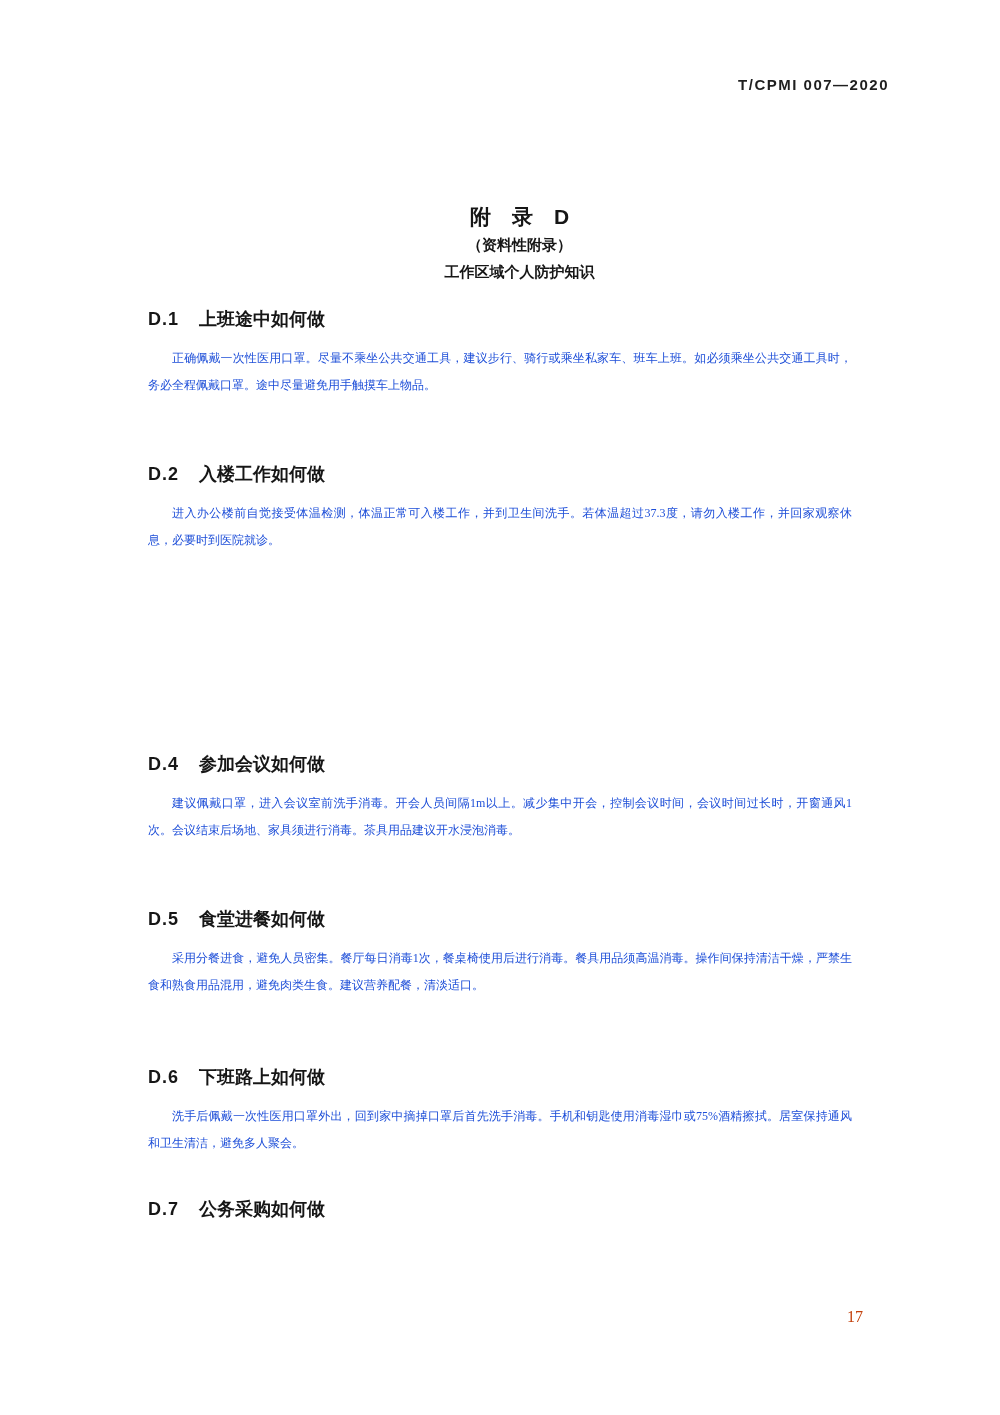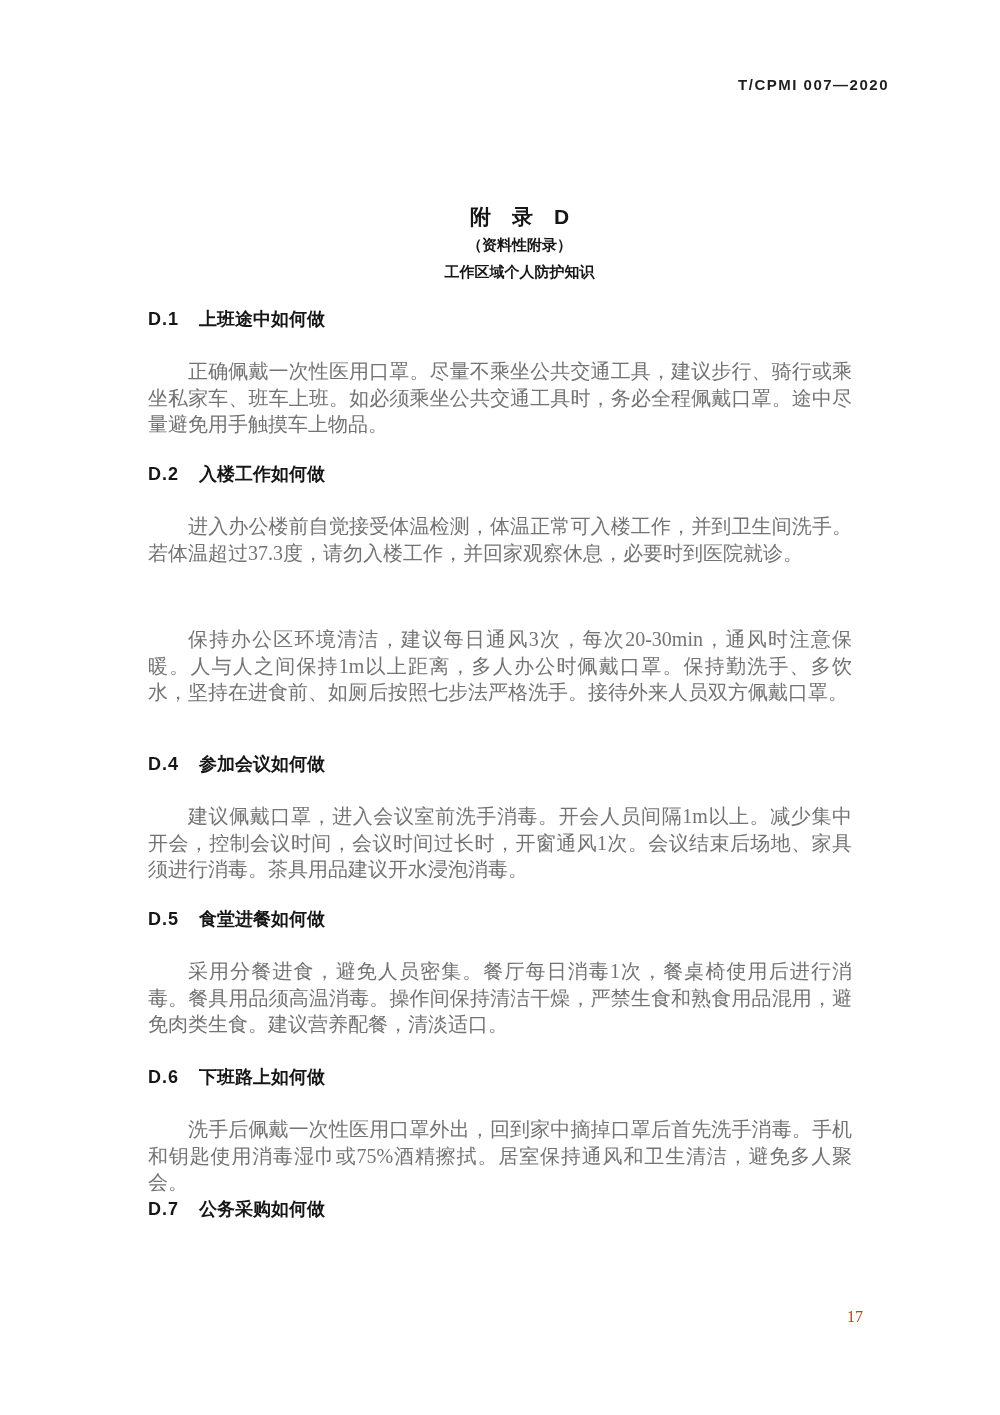--- a/index.html
+++ b/index.html
@@ -58,26 +58,26 @@
     color: #161616;
     white-space: nowrap;
   }
   .section-number {
     display: inline-block;
     margin-right: 20px;
     letter-spacing: 1px;
     text-align: right;
   }
   .section-body {
-    margin-top: 28px;
-    font-size: 20px;
+    margin-top: 15px;
+    font-size: 12px;
     line-height: 26.5px;
     text-align: justify;
     text-indent: 2em;
-    color: #737373;
+    color: #1d4ed8;
     word-break: break-all;
   }
   .section-body:empty {
     display: none;
   }
   .page-number {
     position: absolute;
     top: 1308px;
     left: 847px;
     font-size: 16px;
@@ -114,21 +114,20 @@
   </div>
 
   <div class="section" id="sec-1">
     <div class="section-heading">
       <span class="section-number">D.2</span><span>入楼工作如何做</span>
     </div>
     <div class="section-body">进入办公楼前自觉接受体温检测，体温正常可入楼工作，并到卫生间洗手。若体温超过37.3度，请勿入楼工作，并回家观察休息，必要时到医院就诊。</div>
   </div>
 
   <div class="section" id="sec-2">
-    <div class="section-body">保持办公区环境清洁，建议每日通风3次，每次20-30min，通风时注意保暖。人与人之间保持1m以上距离，多人办公时佩戴口罩。保持勤洗手、多饮水，坚持在进食前、如厕后按照七步法严格洗手。接待外来人员双方佩戴口罩。</div>
   </div>
 
   <div class="section" id="sec-3">
     <div class="section-heading">
       <span class="section-number">D.4</span><span>参加会议如何做</span>
     </div>
     <div class="section-body">建议佩戴口罩，进入会议室前洗手消毒。开会人员间隔1m以上。减少集中开会，控制会议时间，会议时间过长时，开窗通风1次。会议结束后场地、家具须进行消毒。茶具用品建议开水浸泡消毒。</div>
   </div>
 
   <div class="section" id="sec-4">

